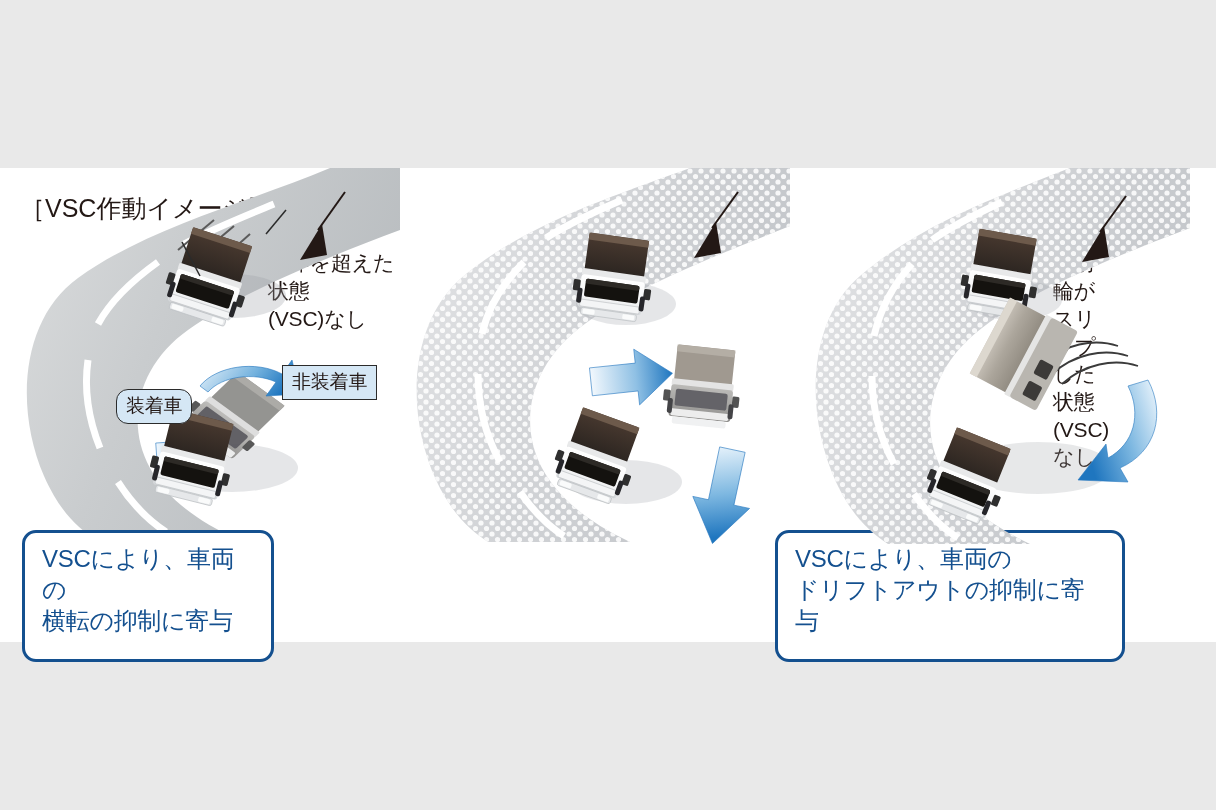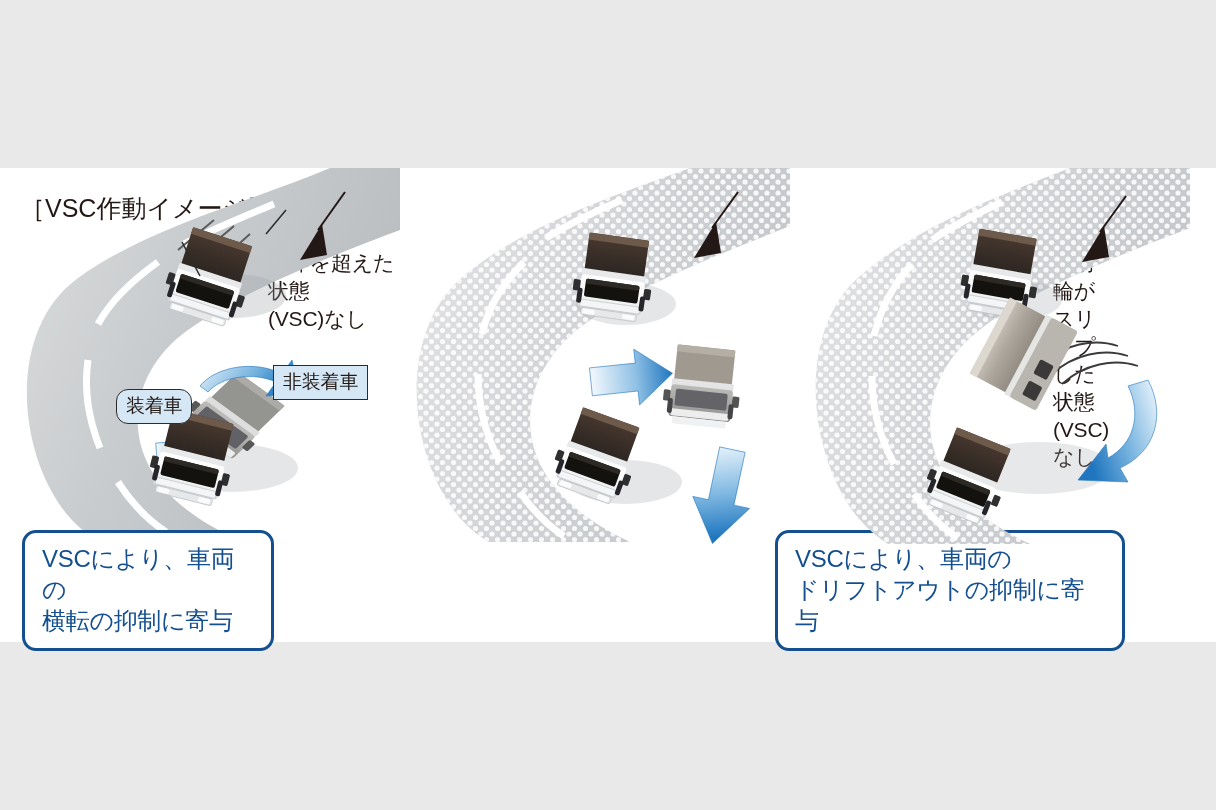--- a/index.html
+++ b/index.html
@@ -50,41 +50,41 @@
 
   
   .caption {
     position: absolute;
     border: 3px solid #14508f;
     border-radius: 14px;
     background: #ffffff;
     color: #14508f;
     font-size: 24px;
     line-height: 1.30;
-    padding: 10px 16px 11px 17px;
+    padding: 10px 16px 22px 17px;
     white-space: pre-line;
     letter-spacing: -0.3px;
     font-weight: 400;
   }
   #caption-1 { left: 22px;  top: 362px; width: 252px; }
   #caption-2 { left: 385px; top: 362px; width: 350px; }
 
   
   .callout {
     position: absolute;
     background: #d5e7f5;
     border: 1.6px solid #2b2b2b;
     color: #231815;
     font-size: 19px;
     padding: 3px 9px 4px 9px;
     white-space: nowrap;
     letter-spacing: -0.2px;
   }
   #callout-equipped { left: 116px; top: 221px; border-radius: 12px; }
-  #callout-unequipped { left: 273px; top: 197px; }
+  #callout-unequipped { left: 282px; top: 197px; }
 </style>
 </head>
 <body>
 
 <div id="stage">
 
   <div class="band" id="band-top"></div>
   <div class="band" id="band-bottom"></div>
 
   <div id="content">

